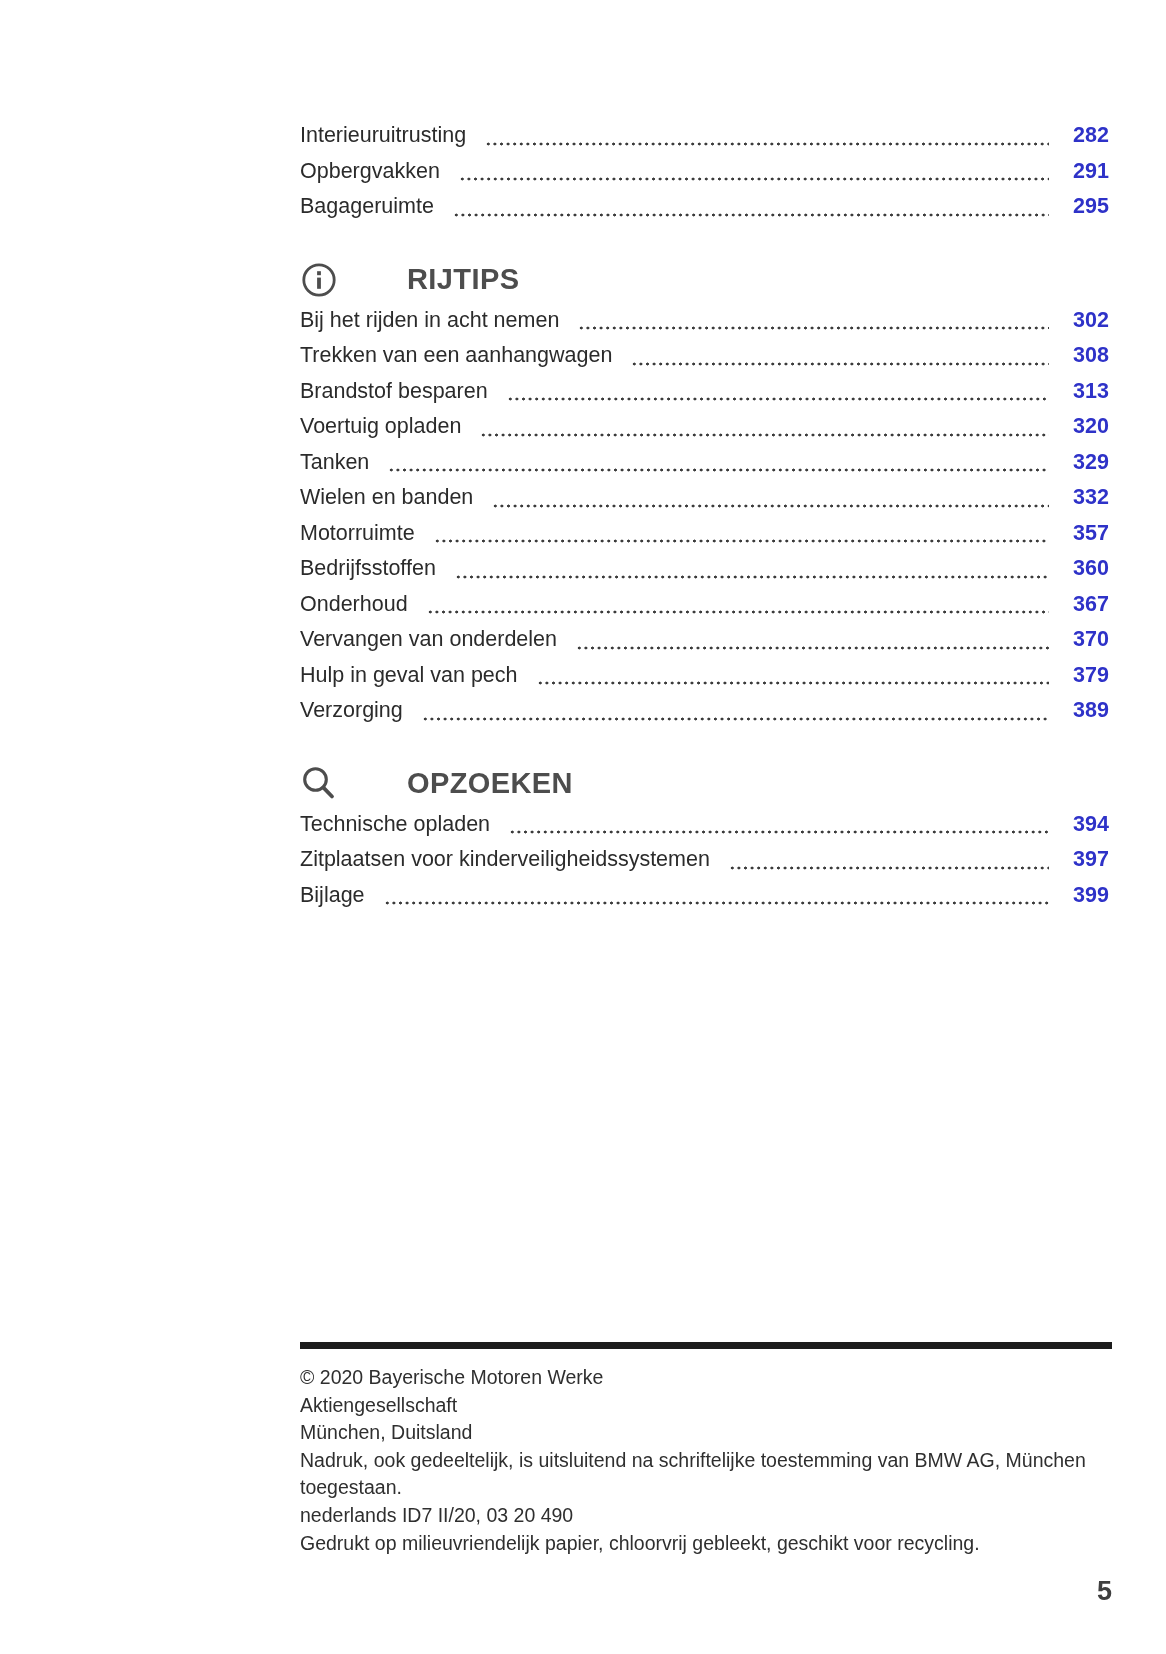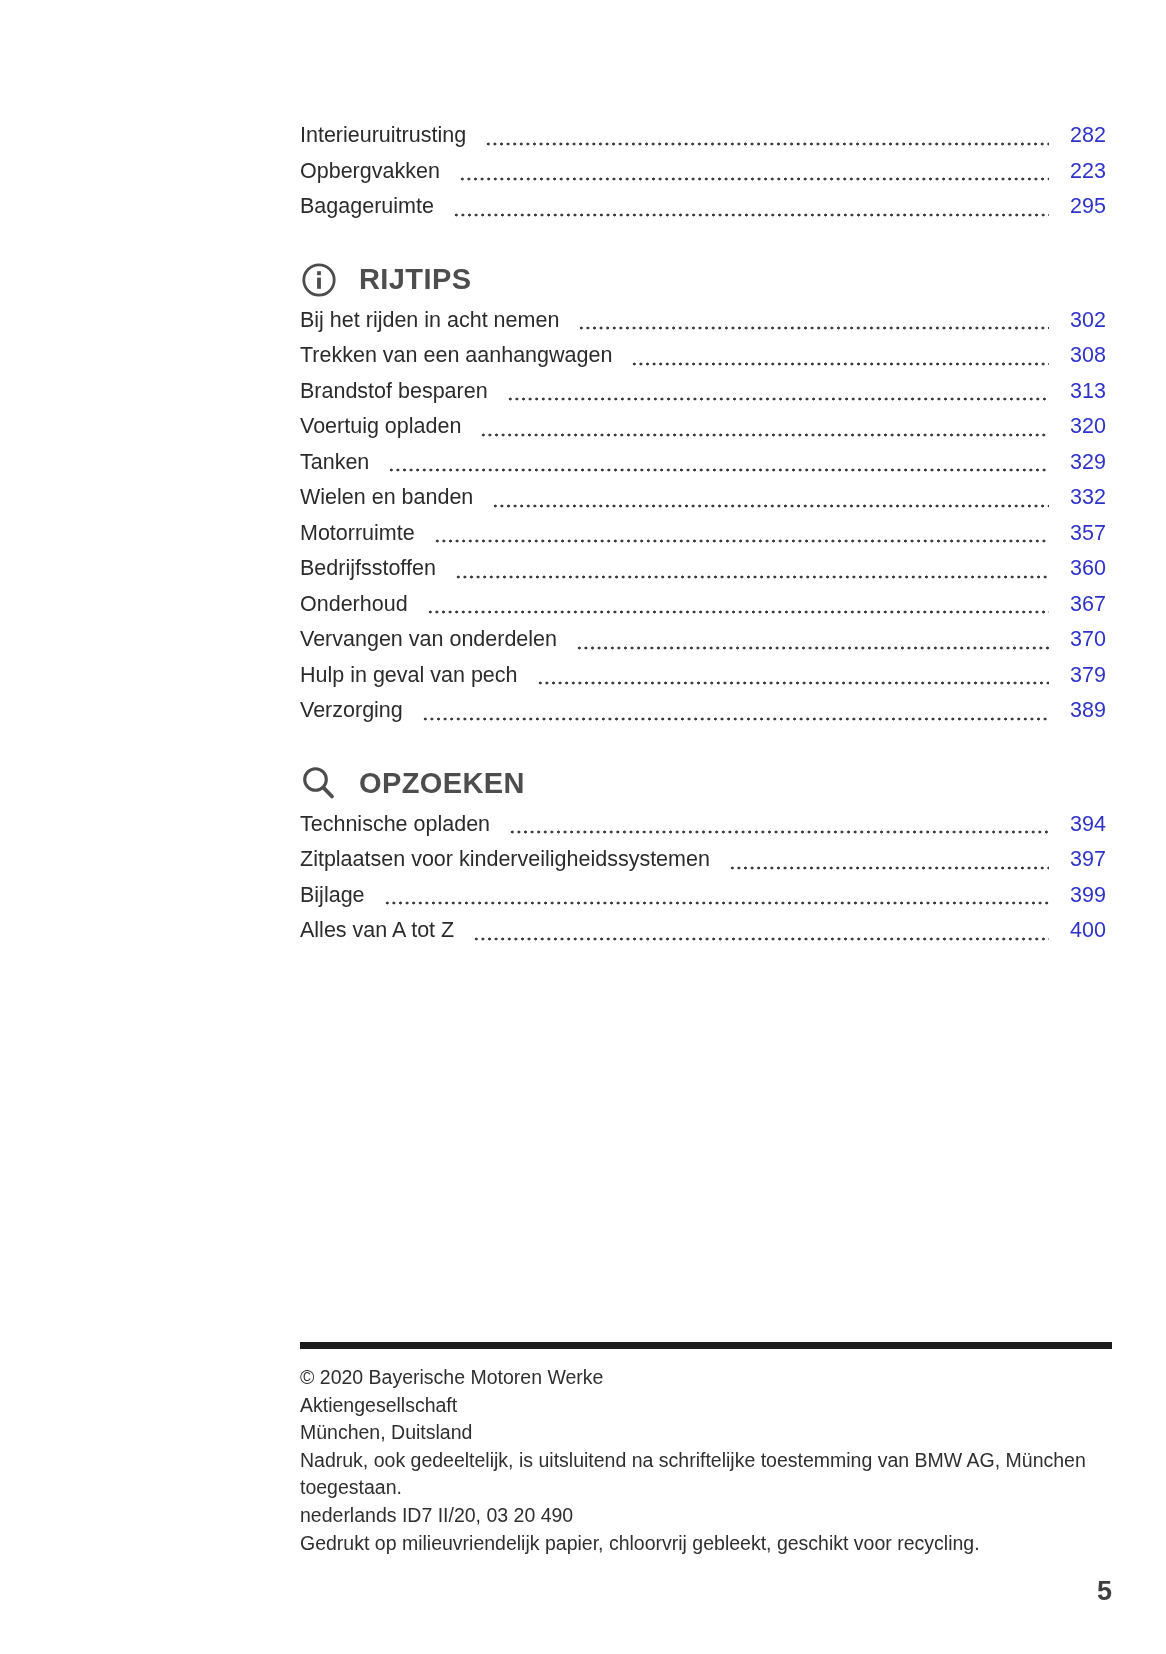--- a/index.html
+++ b/index.html
@@ -16,20 +16,21 @@
     left: 300px;
     top: 118px;
     width: 812px;
   }
   .toc-heading {
     display: flex;
     align-items: center;
     height: 44px;
     margin: 33px 0 1px 0;
     color: #4d4d4d;
+    gap: 48px;
   }
   .toc-heading .icon-box {
     width: 46px;
     display: flex;
     align-items: center;
     justify-content: flex-start;
     color: #4d4d4d;
     margin-right: 13px;
   }
   .toc-heading .title {
@@ -53,22 +54,23 @@
     height: 4px;
     align-self: flex-end;
     margin: 0 9px 8px 7px;
     background-image: radial-gradient(circle, #3b3b3b 1.3px, rgba(0,0,0,0) 1.7px);
     background-size: 6.6px 4px;
     background-position: left bottom;
     background-repeat: repeat-x;
   }
   .toc-pagenum {
     min-width: 42px;
-    text-align: left;
+    text-align: center;
     color: var(--accent-blue, #2e32c8);
+    font-weight: bold;
   }
   .footer-divider {
     position: absolute;
     left: 300px;
     top: 1342px;
     width: 812px;
     height: 7px;
     background: #1c1c1c;
   }
   .imprint {
@@ -102,21 +104,21 @@
   <div class="toc">
       <section>
         <div class="toc-row">
           <span class="toc-label">Interieuruitrusting</span>
           <span class="dot-leader"></span>
           <span class="toc-pagenum">282</span>
         </div>
         <div class="toc-row">
           <span class="toc-label">Opbergvakken</span>
           <span class="dot-leader"></span>
-          <span class="toc-pagenum">223</span>
+          <span class="toc-pagenum">291</span>
         </div>
         <div class="toc-row">
           <span class="toc-label">Bagageruimte</span>
           <span class="dot-leader"></span>
           <span class="toc-pagenum">295</span>
         </div>
       </section>
       <section>
         <div class="toc-heading">
           <span class="icon-box">
@@ -208,25 +210,20 @@
         </div>
         <div class="toc-row">
           <span class="toc-label">Zitplaatsen voor kinderveiligheidssystemen</span>
           <span class="dot-leader"></span>
           <span class="toc-pagenum">397</span>
         </div>
         <div class="toc-row">
           <span class="toc-label">Bijlage</span>
           <span class="dot-leader"></span>
           <span class="toc-pagenum">399</span>
-        </div>
-        <div class="toc-row">
-          <span class="toc-label">Alles van A tot Z</span>
-          <span class="dot-leader"></span>
-          <span class="toc-pagenum">400</span>
         </div>
       </section>
     </div>
   <div class="footer-divider"></div>
   <div class="imprint">
       <p>© 2020 Bayerische Motoren Werke</p>
       <p>Aktiengesellschaft</p>
       <p>München, Duitsland</p>
       <p>Nadruk, ook gedeeltelijk, is uitsluitend na schriftelijke toestemming van BMW AG, München</p>
       <p>toegestaan.</p>

